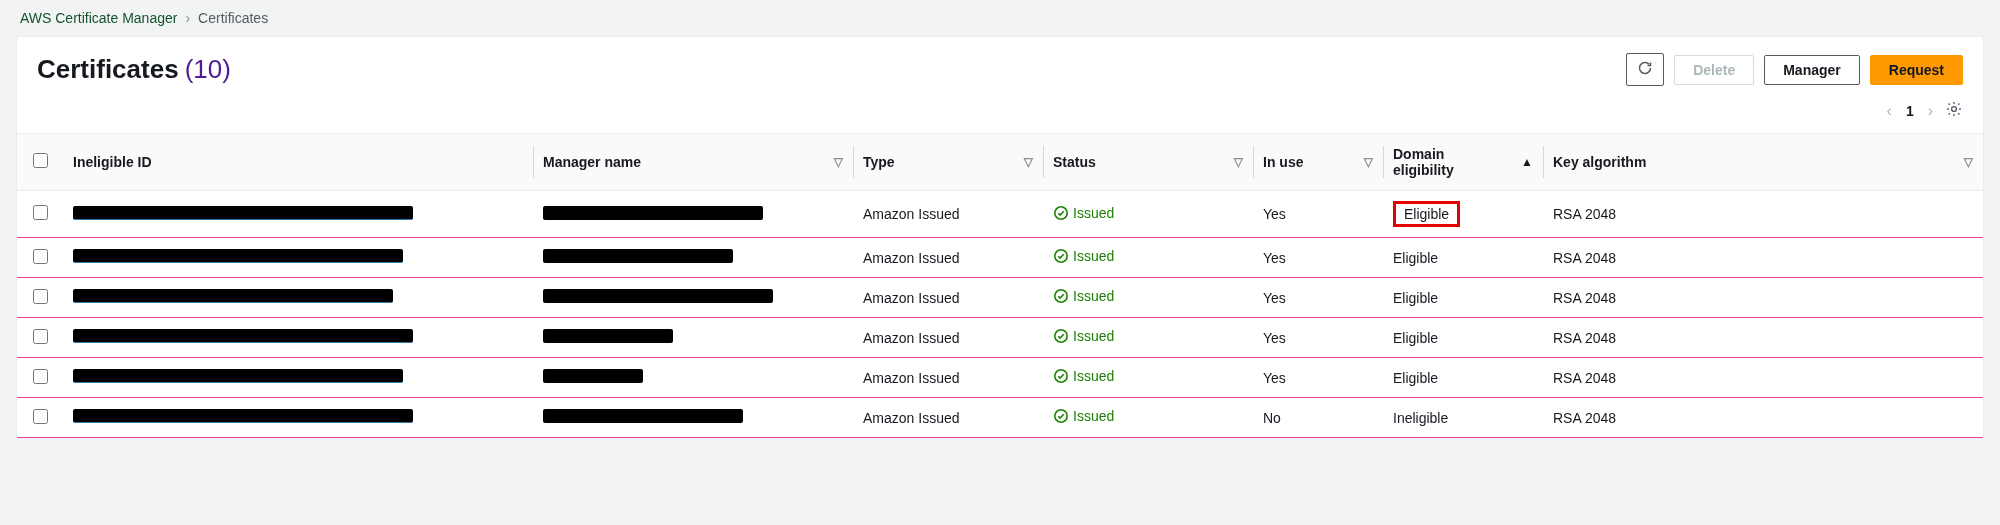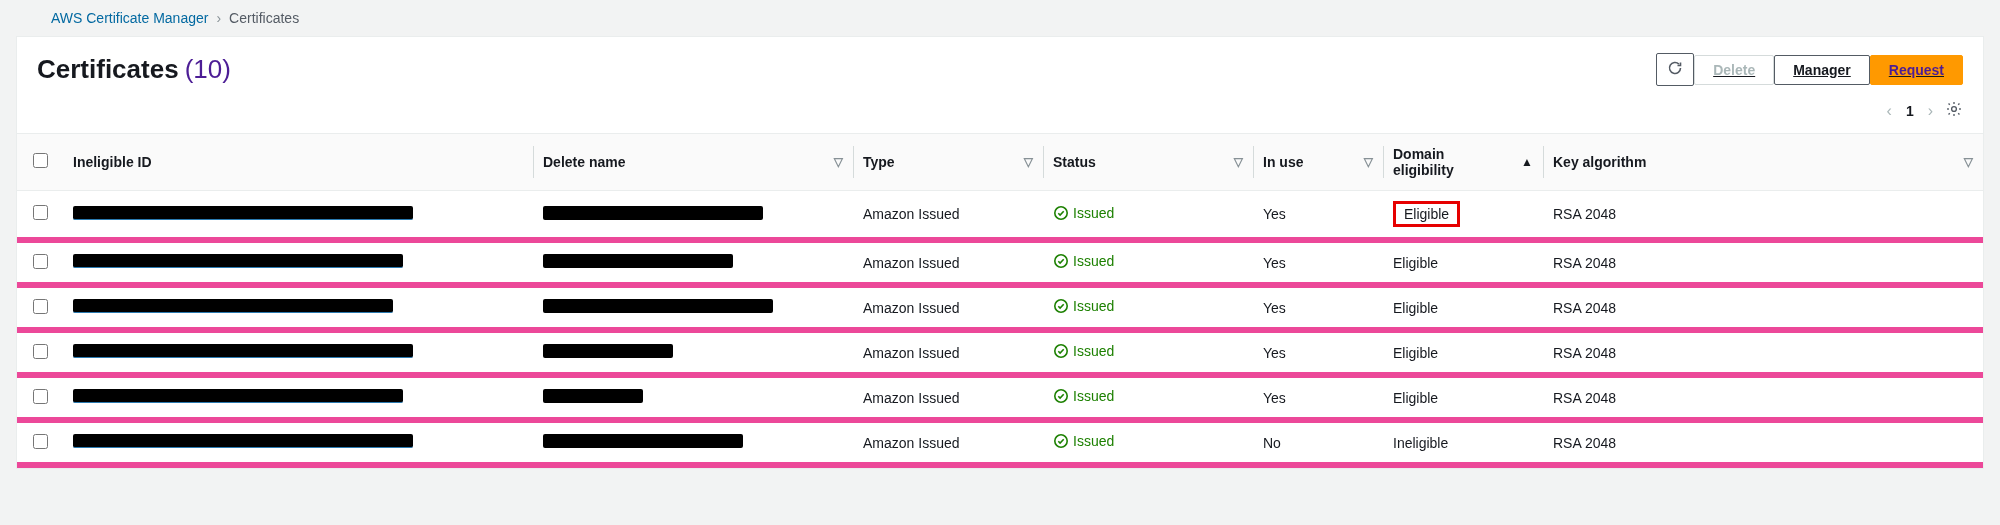--- a/index.html
+++ b/index.html
@@ -11,50 +11,50 @@
     width: 2000px;
   }
   .breadcrumb {
     padding: 10px 20px;
     font-size: 14px;
     color: #545b64;
     display: flex;
     align-items: center;
     gap: 8px;
   }
-  .breadcrumb a { color: #0369a1; text-decoration: none; margin-left: 31px; }
+  .breadcrumb a { color: #14532d; text-decoration: none; }
   .breadcrumb .sep { color: #879196; }
   .panel {
     background: #fff;
     margin: 0 16px;
     border: 1px solid #eaeded;
   }
   .panel-header {
     display: flex;
     justify-content: space-between;
     align-items: center;
     padding: 16px 20px 6px 20px;
   }
   .title-wrap { display: flex; align-items: baseline; gap: 6px; }
   .title { font-size: 26px; font-weight: 700; }
   .count { font-size: 26px; font-weight: 400; color: #4c1d95; }
-  .actions { display: flex; align-items: center; text-decoration: underline; }
+  .actions { display: flex; gap: 10px; align-items: center; }
   .btn {
     border: 1px solid #545b64;
     background: #fff;
     color: #16191f;
     padding: 6px 18px;
     font-size: 14px;
     font-weight: 700;
     cursor: pointer;
     border-radius: 2px;
   }
   .btn.icon-only { padding: 6px 10px; }
   .btn:disabled { color: #aab7b8; border-color: #d5dbdb; cursor: not-allowed; }
-  .btn.primary { background: #ff9900; border-color: #ff9900; color: #4c1d95; }
+  .btn.primary { background: #ff9900; border-color: #ff9900; color: #0f172a; }
   .pager-row {
     display: flex;
     justify-content: flex-end;
     align-items: center;
     padding: 8px 20px 12px 20px;
     gap: 12px;
   }
   .pager { display: flex; align-items: center; gap: 14px; color: #879196; }
   .pager .page { color: #16191f; font-weight: 700; }
   .pager .arrow { cursor: pointer; color: #aab7b8; font-size: 16px; }
@@ -77,21 +77,21 @@
     content: "";
     position: absolute;
     left: 0; top: 22%; bottom: 22%;
     width: 1px;
     background: #d5dbdb;
   }
   .sort-icon { color: #879196; font-size: 12px; }
   .sort-icon.asc { color: #16191f; }
   tbody td {
     padding: 10px 10px;
-    border-bottom: 6px solid #ec4899;
+    border-bottom: 1px solid #ec4899;
     vertical-align: middle;
     font-size: 14px;
   }
   .checkbox-cell { width: 40px; text-align: center; }
   input[type=checkbox] { width: 15px; height: 15px; cursor: pointer; }
   .redact {
     display: inline-block;
     background: #000;
     height: 14px;
     border-radius: 2px;
@@ -169,21 +169,21 @@
         <th class="checkbox-cell">
           <input type="checkbox" style="">
         </th>
         <th>
           <div class="th-inner">
               <span>Ineligible ID</span>
             </div>
         </th>
         <th class="sep-left">
           <div class="th-inner">
-            <span>Delete name</span>
+            <span>Manager name</span>
             <span class="sort-icon">▽</span>
           </div>
         </th>
         <th class="sep-left">
           <div class="th-inner">
             <span>Type</span>
             <span class="sort-icon">▽</span>
           </div>
         </th>
         <th class="sep-left">

